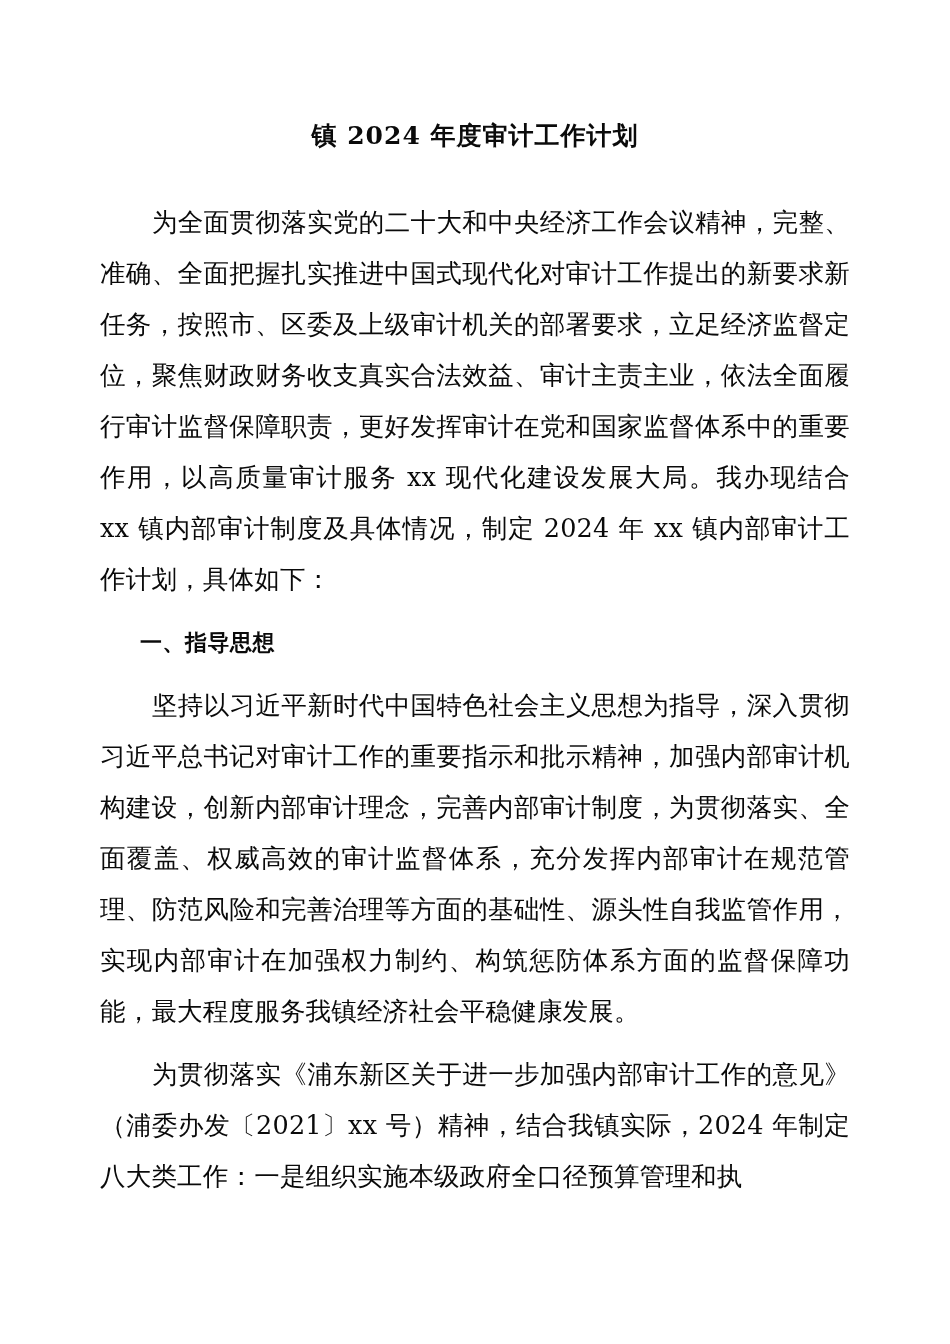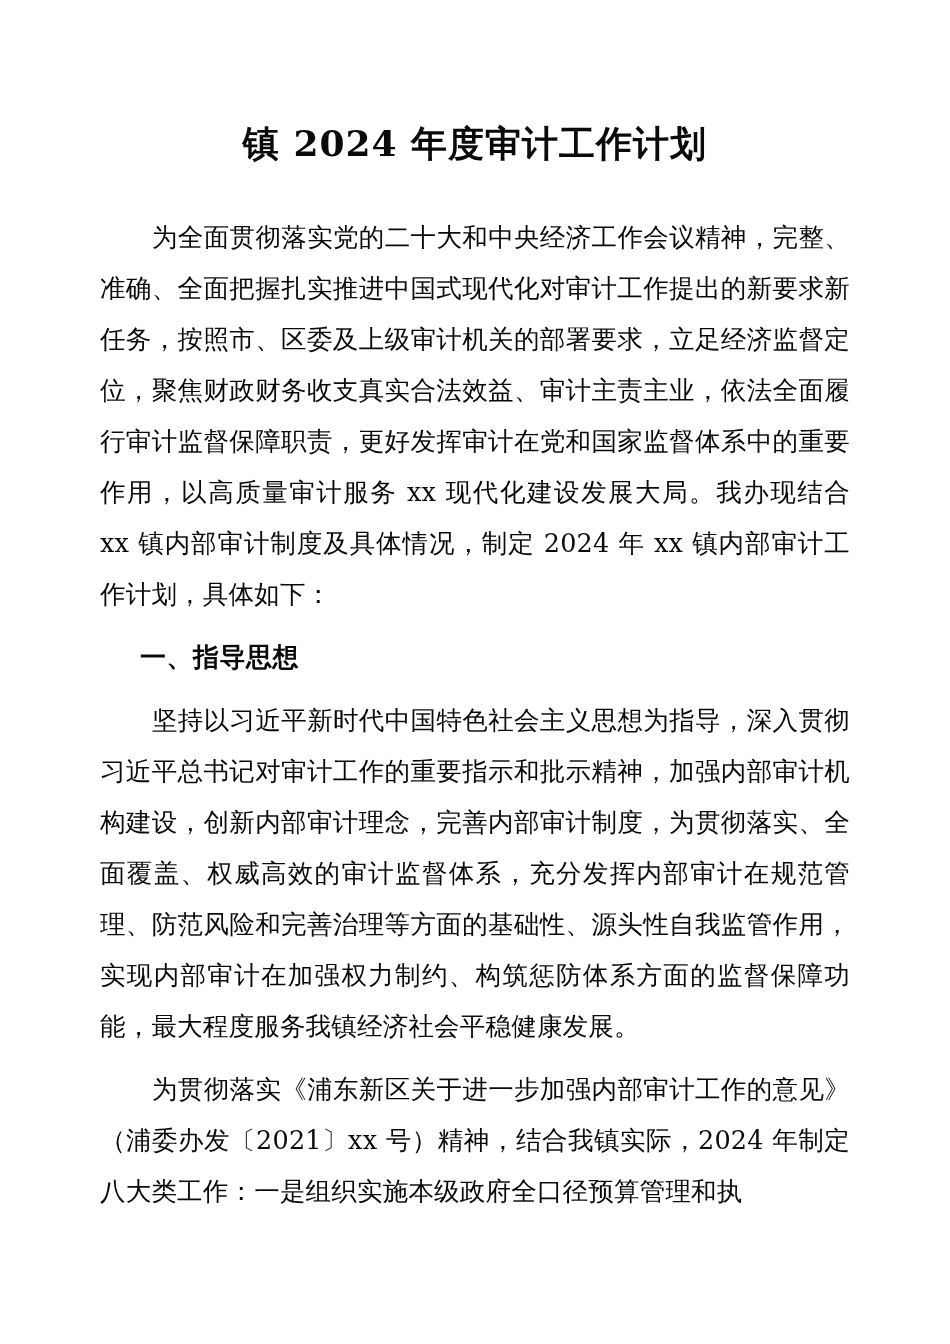--- a/index.html
+++ b/index.html
@@ -19,38 +19,38 @@
     width: 950px;
     height: 1344px;
     padding: 118px 88px 40px 88px;
     background: #ffffff;
     position: relative;
   }
   .doc-title {
     text-align: center;
     font-family: "DejaVu Serif", serif;
     font-weight: bold;
-    font-size: 36px;
+    font-size: 25px;
     line-height: 1.4;
     letter-spacing: 1px;
     margin: 0 0 44px 0;
   }
   .para {
     font-size: 25.5px;
     line-height: 51px;
     text-align: justify;
     text-justify: inter-ideograph;
     margin: 12px;
     letter-spacing: 0.2px;
   }
   .para.indent {
     text-indent: 52px;
   }
   .heading {
-    font-size: 26px;
+    font-size: 22px;
     line-height: 51px;
     font-weight: bold;
     text-indent: 52px;
     margin: 0;
     letter-spacing: 0.5px;
   }
 </style>
 </head>
 <body>
 

